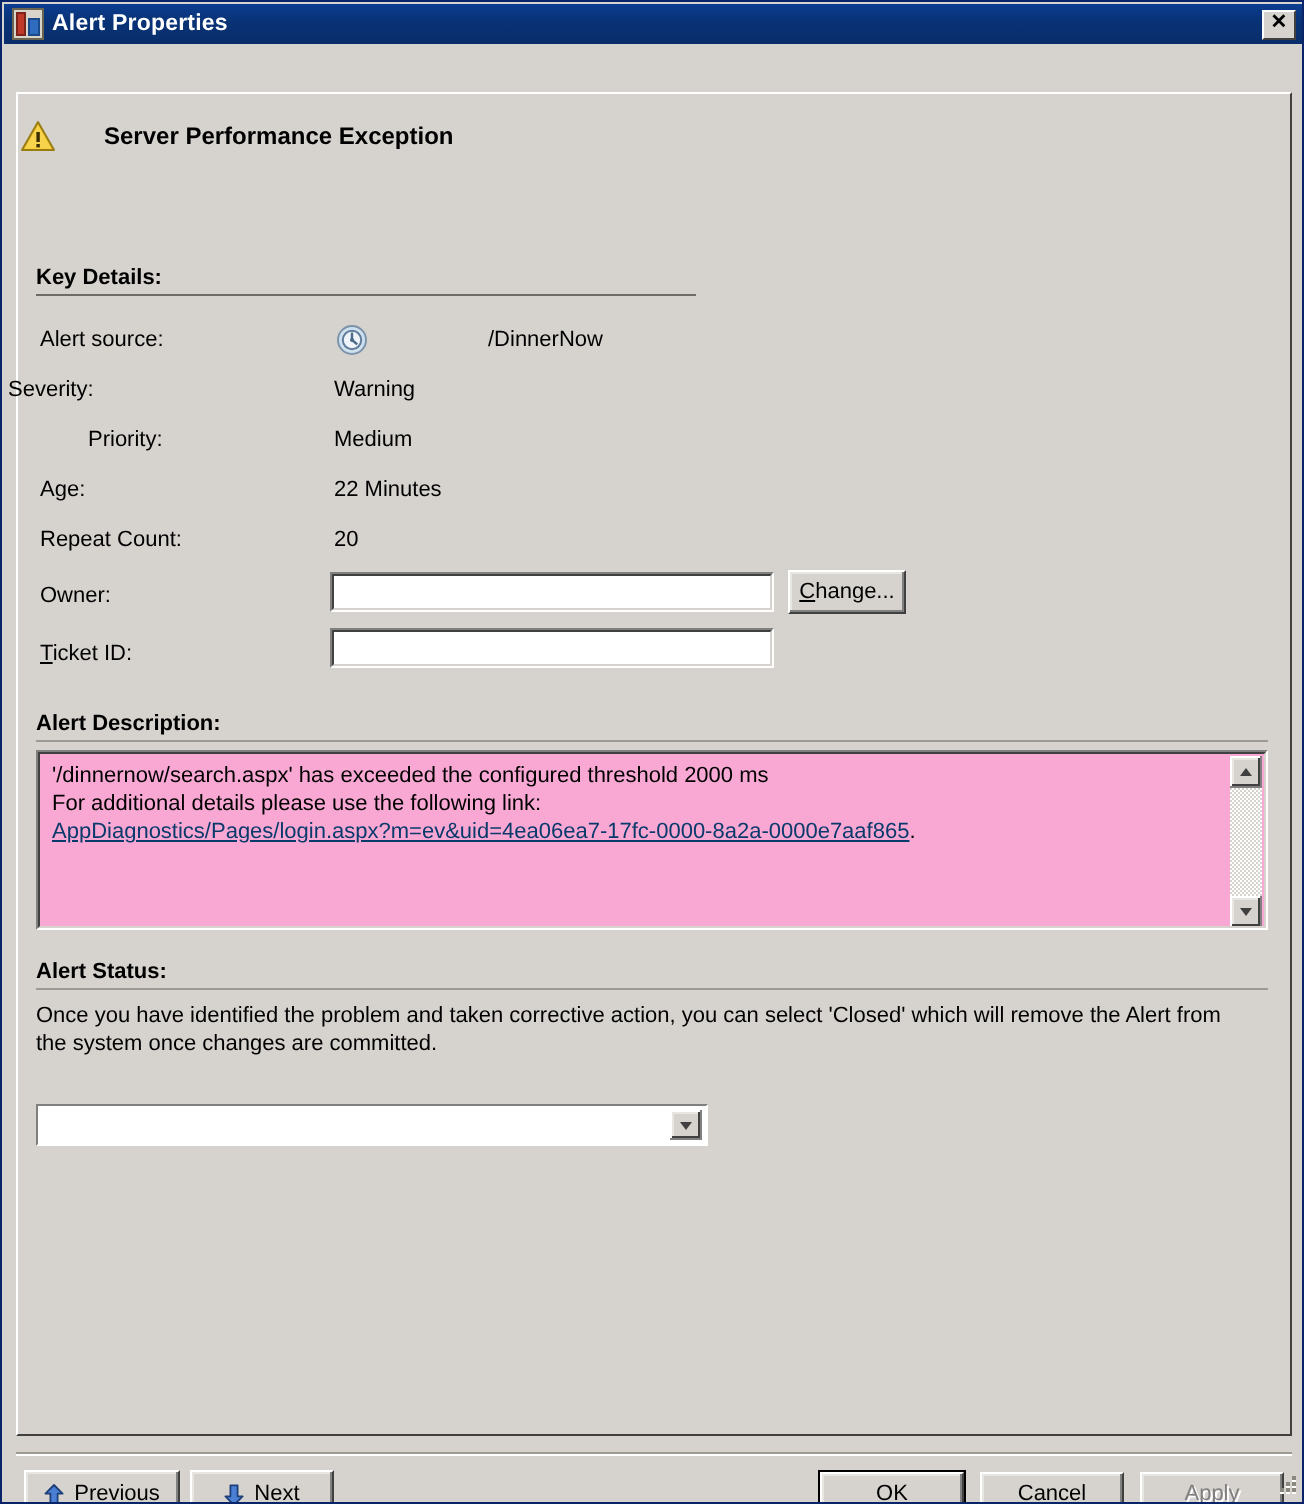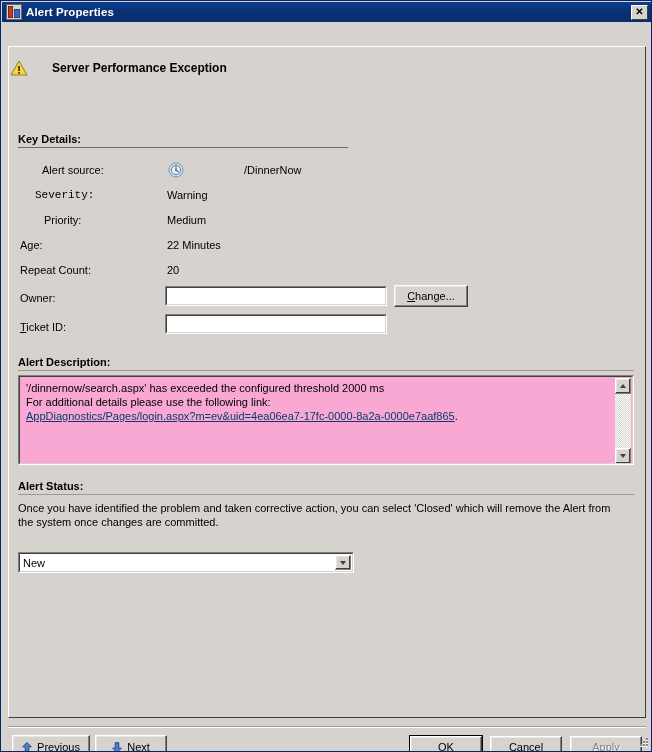--- a/index.html
+++ b/index.html
@@ -465,48 +465,48 @@
           <rect x="8.2" y="6" width="1.7" height="5" fill="#3a2c00"></rect>
           <rect x="8.2" y="12" width="1.7" height="1.7" fill="#3a2c00"></rect>
         </svg>
       </span>
       <span id="alert-title-text">Server Performance Exception</span>
     </div>
 
     <div class="grouphdr" style="left:16px; top:111px;">Key Details:</div>
     <div class="grouprule short" style="left:16px; top:125px; width:330px;"></div>
 
-    <div class="kd-label" style="left:18px; top:142px;margin-left:22px;">Alert source:</div>
+    <div class="kd-label" style="left:18px; top:142px;">Alert source:</div>
     <div id="source-icon">
       <svg width="16" height="16" viewBox="0 0 16 16">
         <circle cx="8" cy="8" r="7" fill="#cfe0ef" stroke="#7b93ab" stroke-width="1"></circle>
         <circle cx="8" cy="8" r="4.6" fill="#eef4fa" stroke="#5f7d99" stroke-width="1"></circle>
         <path d="M8 4.2 L8 8 L10.6 10.2" stroke="#4a6a86" stroke-width="1.2" fill="none"></path>
         <circle cx="8" cy="8" r="1" fill="#4a6a86"></circle>
       </svg>
     </div>
     <div class="kd-value" style="left:242px; top:142px;">/DinnerNow</div>
 
-    <div class="kd-label" style="left:33px; top:167px;font-family:Liberation Mono, monospace;">Severity:</div>
+    <div class="kd-label" style="left:2px; top:167px;">Severity:</div>
     <div class="kd-value" style="left:165px; top:167px;">Warning</div>
 
     <div class="kd-label" style="left:18px; top:192px;padding-left:24px;">Priority:</div>
     <div class="kd-value" style="left:165px; top:192px;">Medium</div>
 
     <div class="kd-label" style="left:18px; top:217px;">Age:</div>
     <div class="kd-value" style="left:165px; top:217px;">22 Minutes</div>
 
     <div class="kd-label" style="left:18px; top:242px;">Repeat Count:</div>
     <div class="kd-value" style="left:165px; top:242px;">20</div>
 
     <div class="kd-label" style="left:18px; top:270px;">Owner:</div>
     <div class="textbox" style="left:163px; top:264px; width:222px; height:20px;">
       <input type="text" placeholder="" style="">
     </div>
-    <div class="btn" style="left:392px; top:263px; width:74px; height:22px;">
+    <div class="btn" style="left:392px; top:263px; width:59px; height:22px;">
       <span class="lbl"><span class="acc">C</span><span>hange...</span></span>
     </div>
 
     <div class="kd-label" style="left:18px; top:299px;"><span class="acc">T</span><span>icket ID:</span></div>
     <div class="textbox" style="left:163px; top:292px; width:222px; height:20px;">
       <input type="text" placeholder="" style="">
     </div>
 
     <div class="grouphdr" style="left:16px; top:334px;">Alert Description:</div>
     <div class="grouprule" style="left:16px; top:348px; width:616px;"></div>
@@ -529,23 +529,20 @@
         </div>
       </div>
     </div>
 
     <div class="grouphdr" style="left:16px; top:458px;">Alert Status:</div>
     <div class="grouprule" style="left:16px; top:472px; width:616px;"></div>
 
     <div id="status-text">Once you have identified the problem and taken corrective action, you can select 'Closed' which will remove the Alert from the system once changes are committed.</div>
 
     <div id="status-combo">
-      <div class="combo-inner">
-        <span id="combo-value">New</span>
-      </div>
       <div id="combo-arrow">
           <span class="tri down"></span>
         </div>
     </div>
 
     <div id="bottom-sep"></div>
 
     <div class="btn" style="left:10px; top:713px; width:78px; height:24px;">
       <span class="navbtn-arrow">
         <svg width="10" height="11" viewBox="0 0 10 11">

